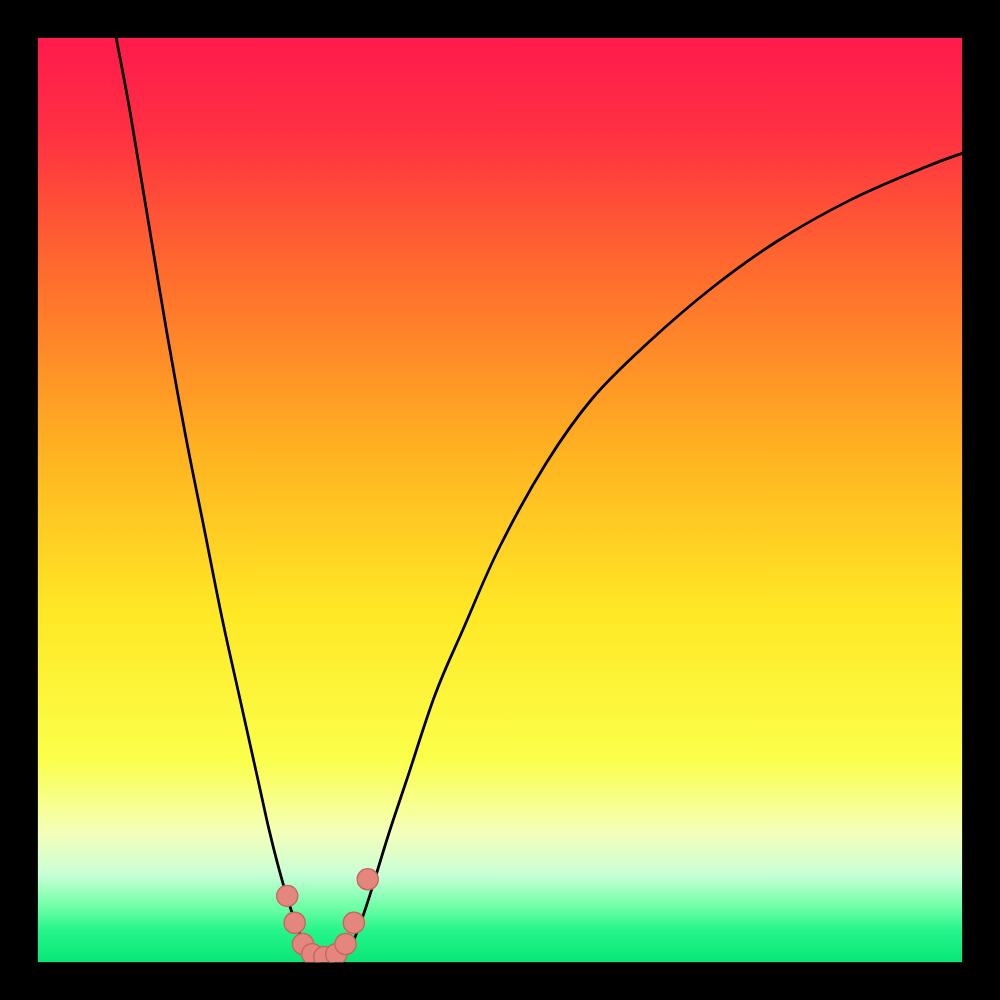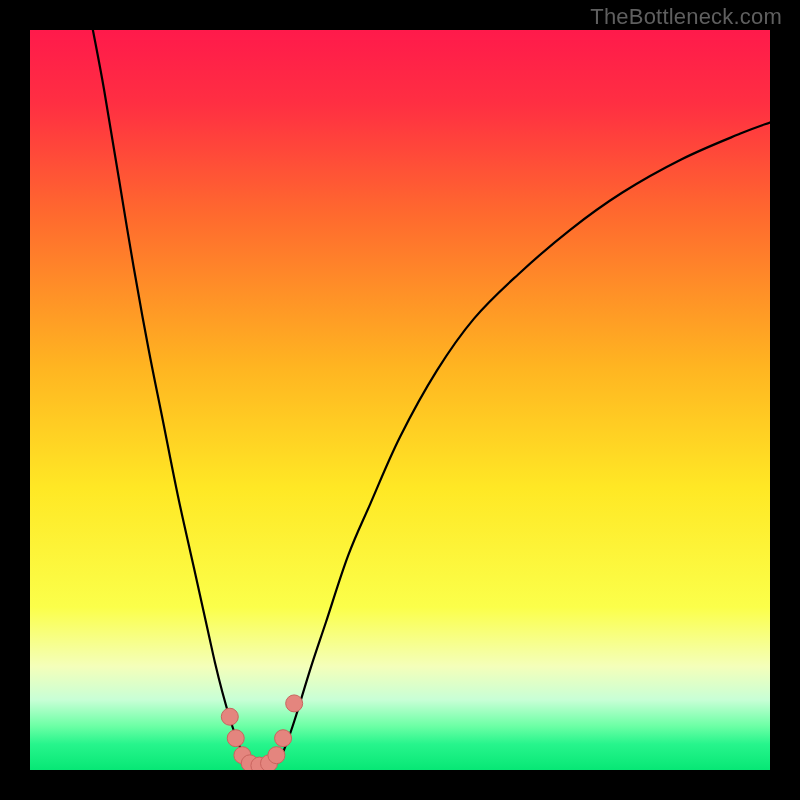--- a/index.html
+++ b/index.html
@@ -40,21 +40,20 @@
     font-size: 22px;
     font-weight: 500;
     letter-spacing: 0.2px;
   }
 </style>
 </head>
 <body>
 
 <div class="frame">
 
-  <div class="watermark">TheBottleneck.com</div>
 
   <div class="plot-area">
 
     <svg class="gradient" viewBox="0 0 740 740" preserveAspectRatio="none">
       <defs>
         <linearGradient id="bgGrad" x1="0" y1="0" x2="0" y2="1">
             <stop offset="0%" stop-color="#ff1a4b"></stop>
             <stop offset="10%" stop-color="#ff2f42"></stop>
             <stop offset="25%" stop-color="#ff6a2e"></stop>
             <stop offset="45%" stop-color="#ffb321"></stop>

